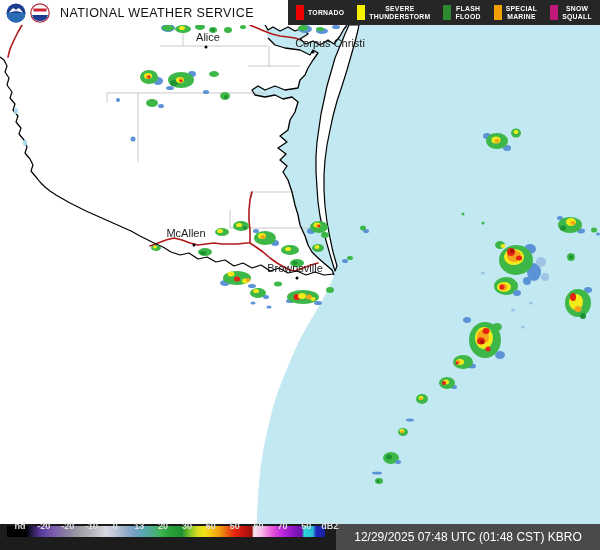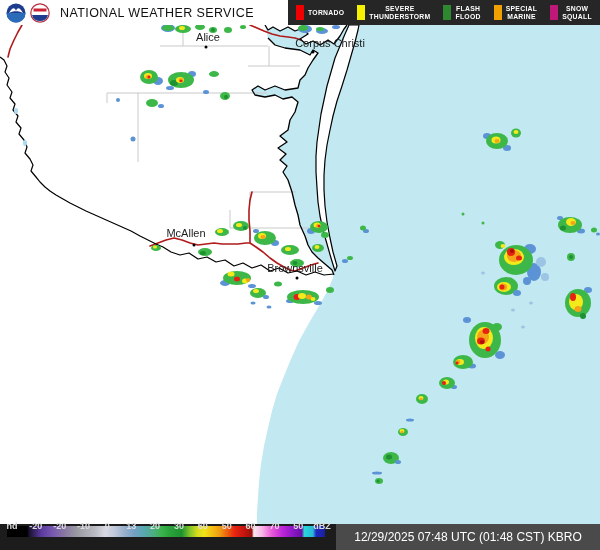--- a/index.html
+++ b/index.html
@@ -26,21 +26,21 @@
   #bottom{height:26px;flex:0 0 26px;display:flex;}
   #scale{position:relative;width:336px;background:#1c1c1c;flex:0 0 336px;}
   #ramp{position:absolute;left:7px;top:2px;width:318px;height:11px;
     background:linear-gradient(to right,
       #000 0%,#000 6.3%,#1a1230 7%,#5a3a9e 10.7%,#7a5cb0 14.8%,#8878a0 18%,#9a9aa2 22%,
       #b8b8c0 27.4%,#d8d8e2 30.9%,#c0c8da 33.8%,#9ab0cc 36.9%,#74a0c4 40%,#57a8ae 43.2%,
       #4aae7c 46.4%,#3cb34c 48.5%,#2ba33c 51%,#1e9230 54.9%,#7ec428 57.4%,#d8dc20 59.9%,
       #f0e418 62.1%,#f4c014 64.4%,#f09c10 66.9%,#ec5c10 69.4%,#e82410 71.6%,#c01410 74.8%,
       #98100c 77%,#f8e8f0 77.6%,#f8b8e8 80.1%,#e858d8 83.3%,#c028d8 86.4%,#9018c8 89.6%,
       #6810a8 92.7%,#28d8d8 93.5%,#28b8d8 96.2%,#2028c0 97.2%,#1820a0 100%);}
-  #scale-labels{position:absolute;left:0;bottom:0;width:334px;height:30px;display:flex;}
+  #scale-labels{position:absolute;left:8px;bottom:0;width:334px;height:30px;display:flex;}
   #scale-labels span{flex:1 1 0;text-align:center;font-size:9px;font-weight:bold;color:#ddd;line-height:13px;}
   #status{flex:1;background:#4a4a4a;display:flex;align-items:center;justify-content:center;}
   #timestamp{color:#fff;font-size:12px;white-space:nowrap;}
 </style>
 </head>
 <body>
 
 <div id="app">
 
   <div id="header">

